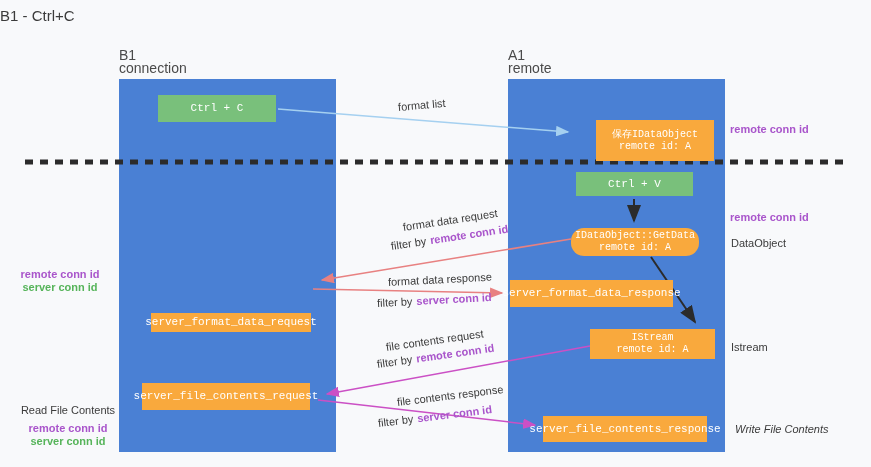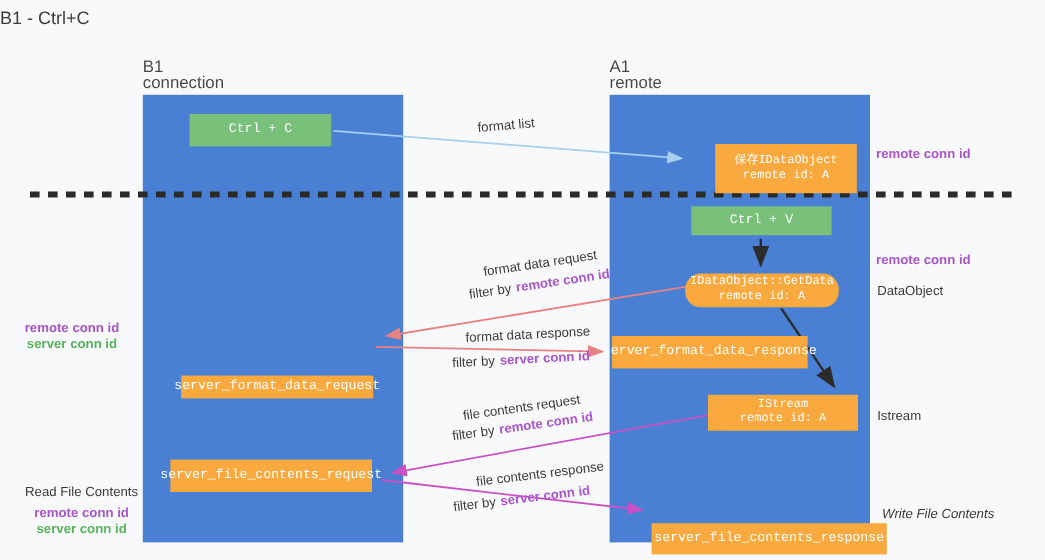--- a/index.html
+++ b/index.html
@@ -97,21 +97,21 @@
 
   <div class="box orange small" style="left:590px;top:329px;width:125px;height:30px;">
     <span>IStream</span>
     <span>remote id: A</span>
   </div>
 
   <div class="box orange" style="left:142px;top:383px;width:168px;height:27px;">
     <span>server_file_contents_request</span>
   </div>
 
-  <div class="box orange" style="left:543px;top:436px;width:196px;height:26px;">
+  <div class="box orange" style="left:543px;top:416px;width:164px;height:26px;">
     <span>server_file_contents_response</span>
   </div>
 
   <div class="lbl purple" style="left:730px;top:123px;">remote conn id</div>
   <div class="lbl purple" style="left:730px;top:211px;">remote conn id</div>
   <div class="lbl" style="left:731px;top:237px;">DataObject</div>
   <div class="lbl" style="left:731px;top:341px;">Istream</div>
   <div class="lbl" style="left:735px;top:423px;font-style:italic;">Write File Contents</div>
 
   <div class="leftgroup" style="left:10px;top:268px;width:100px;">

